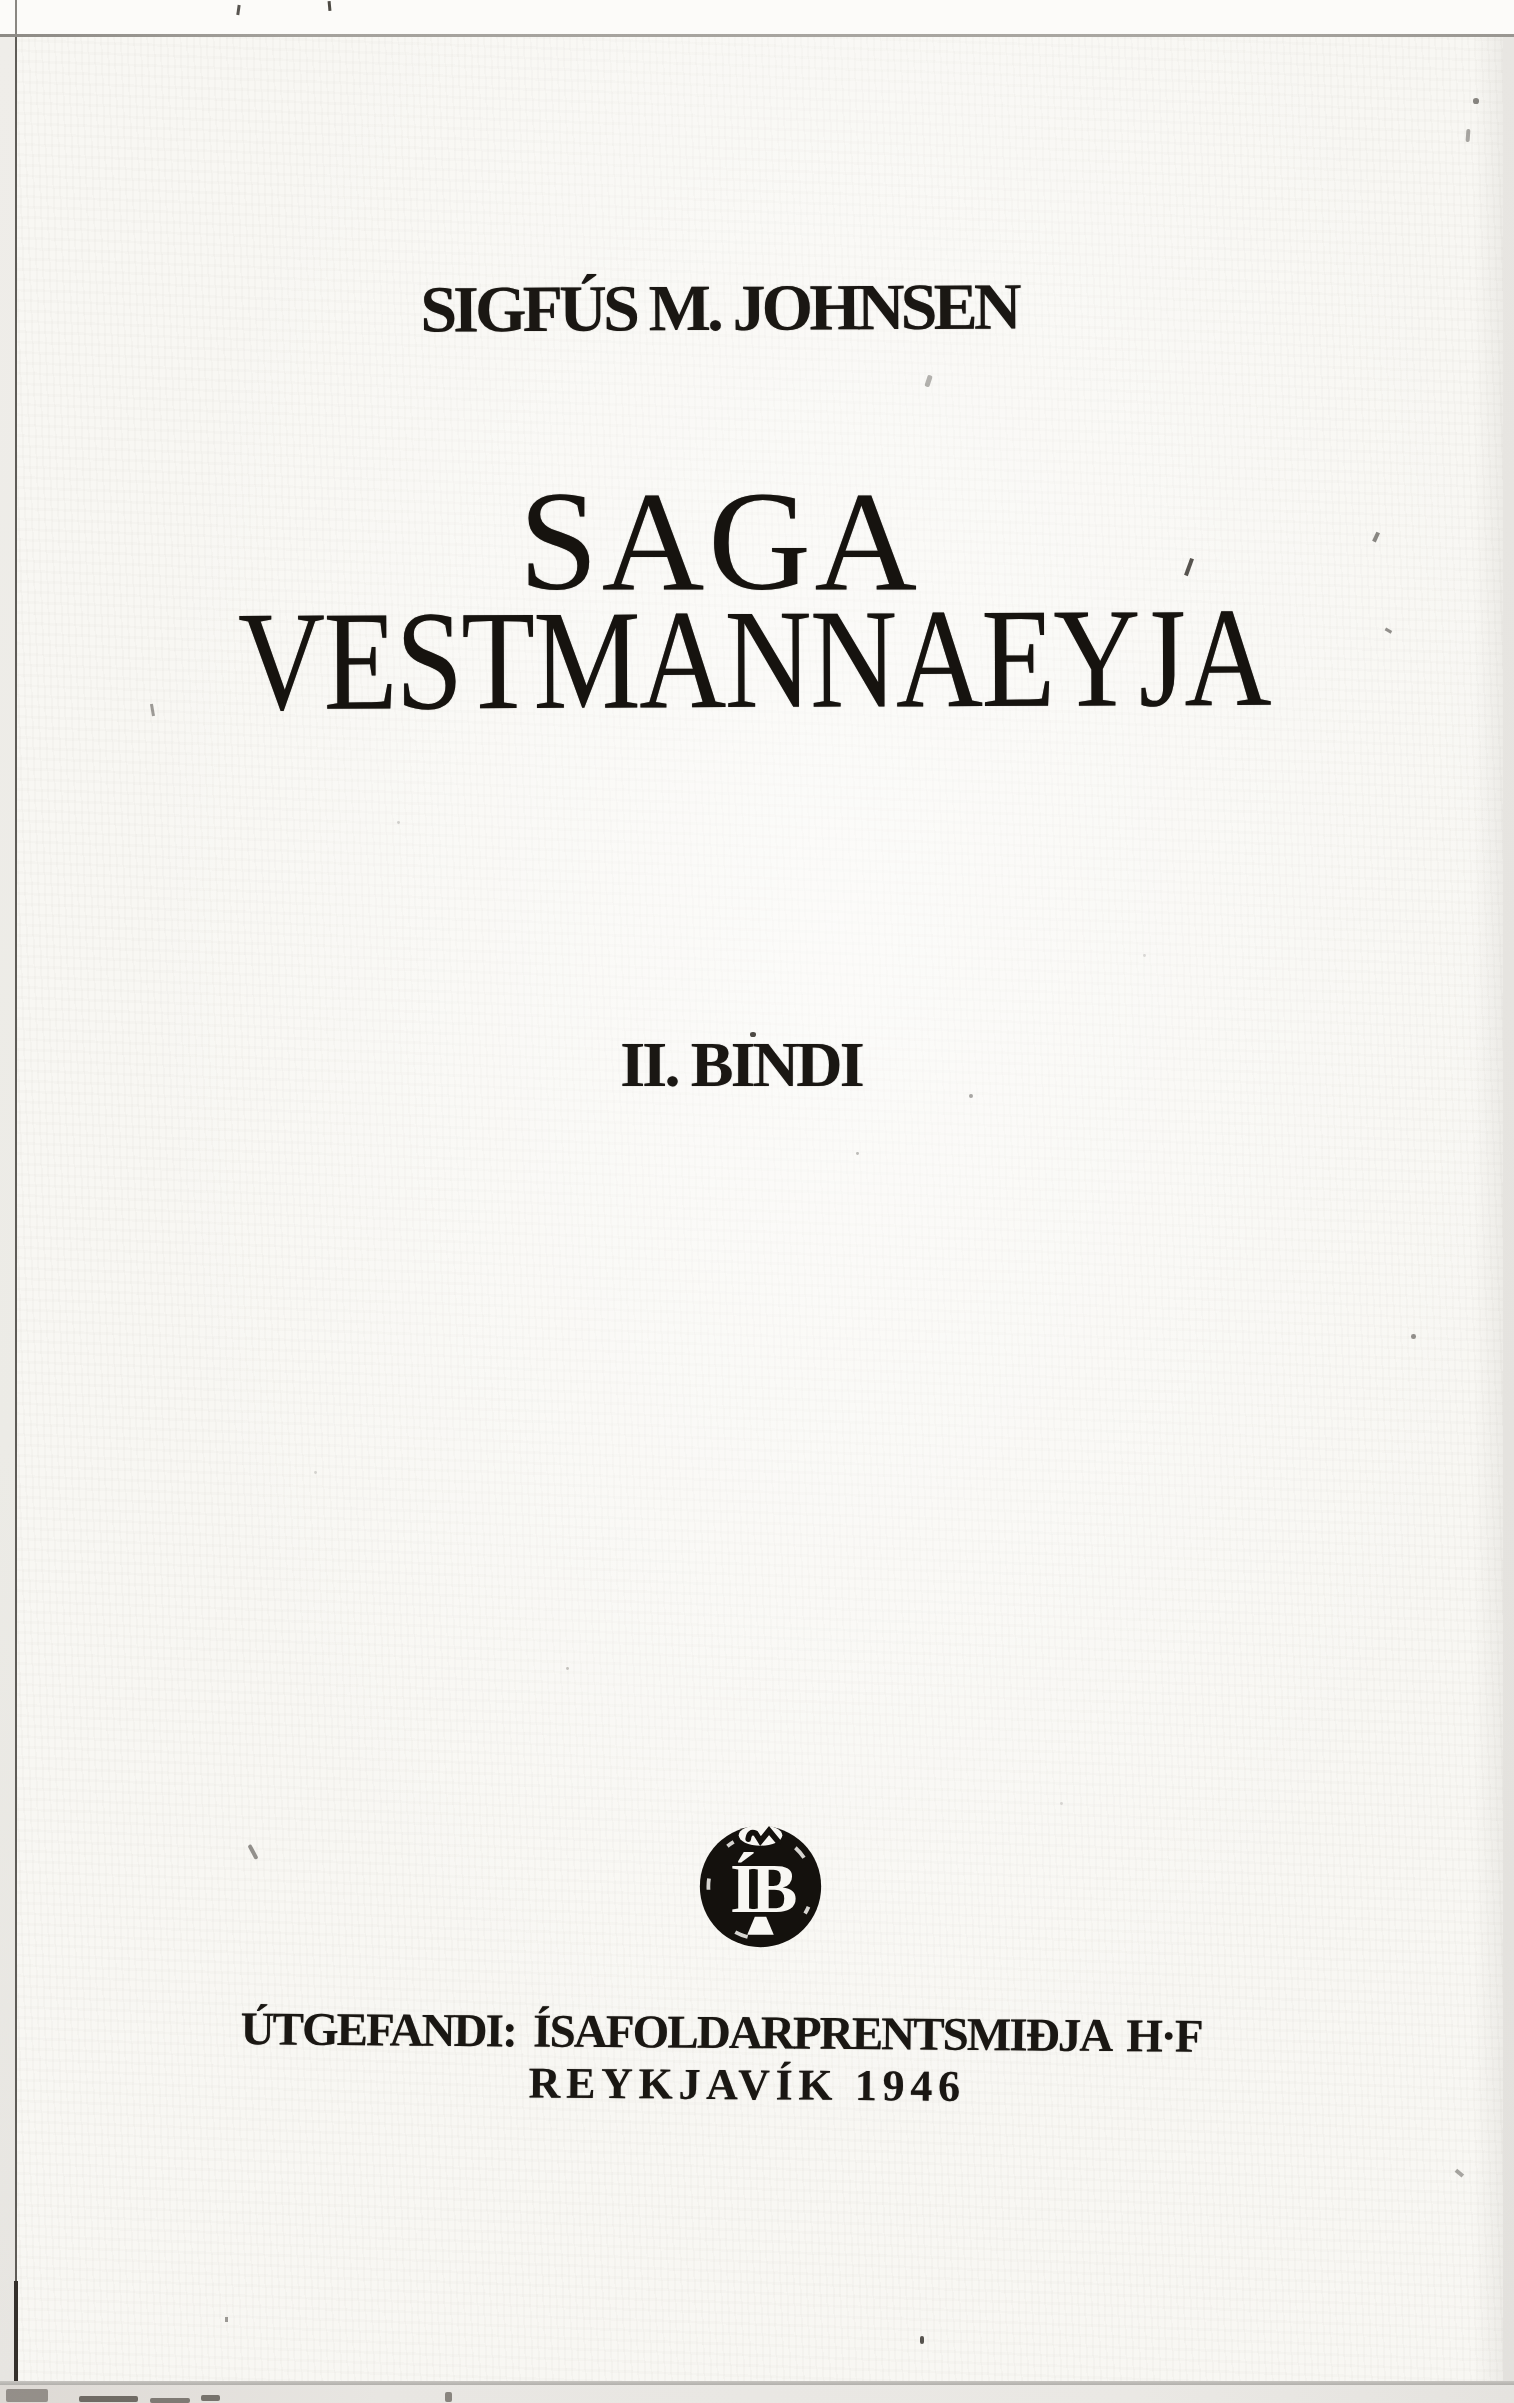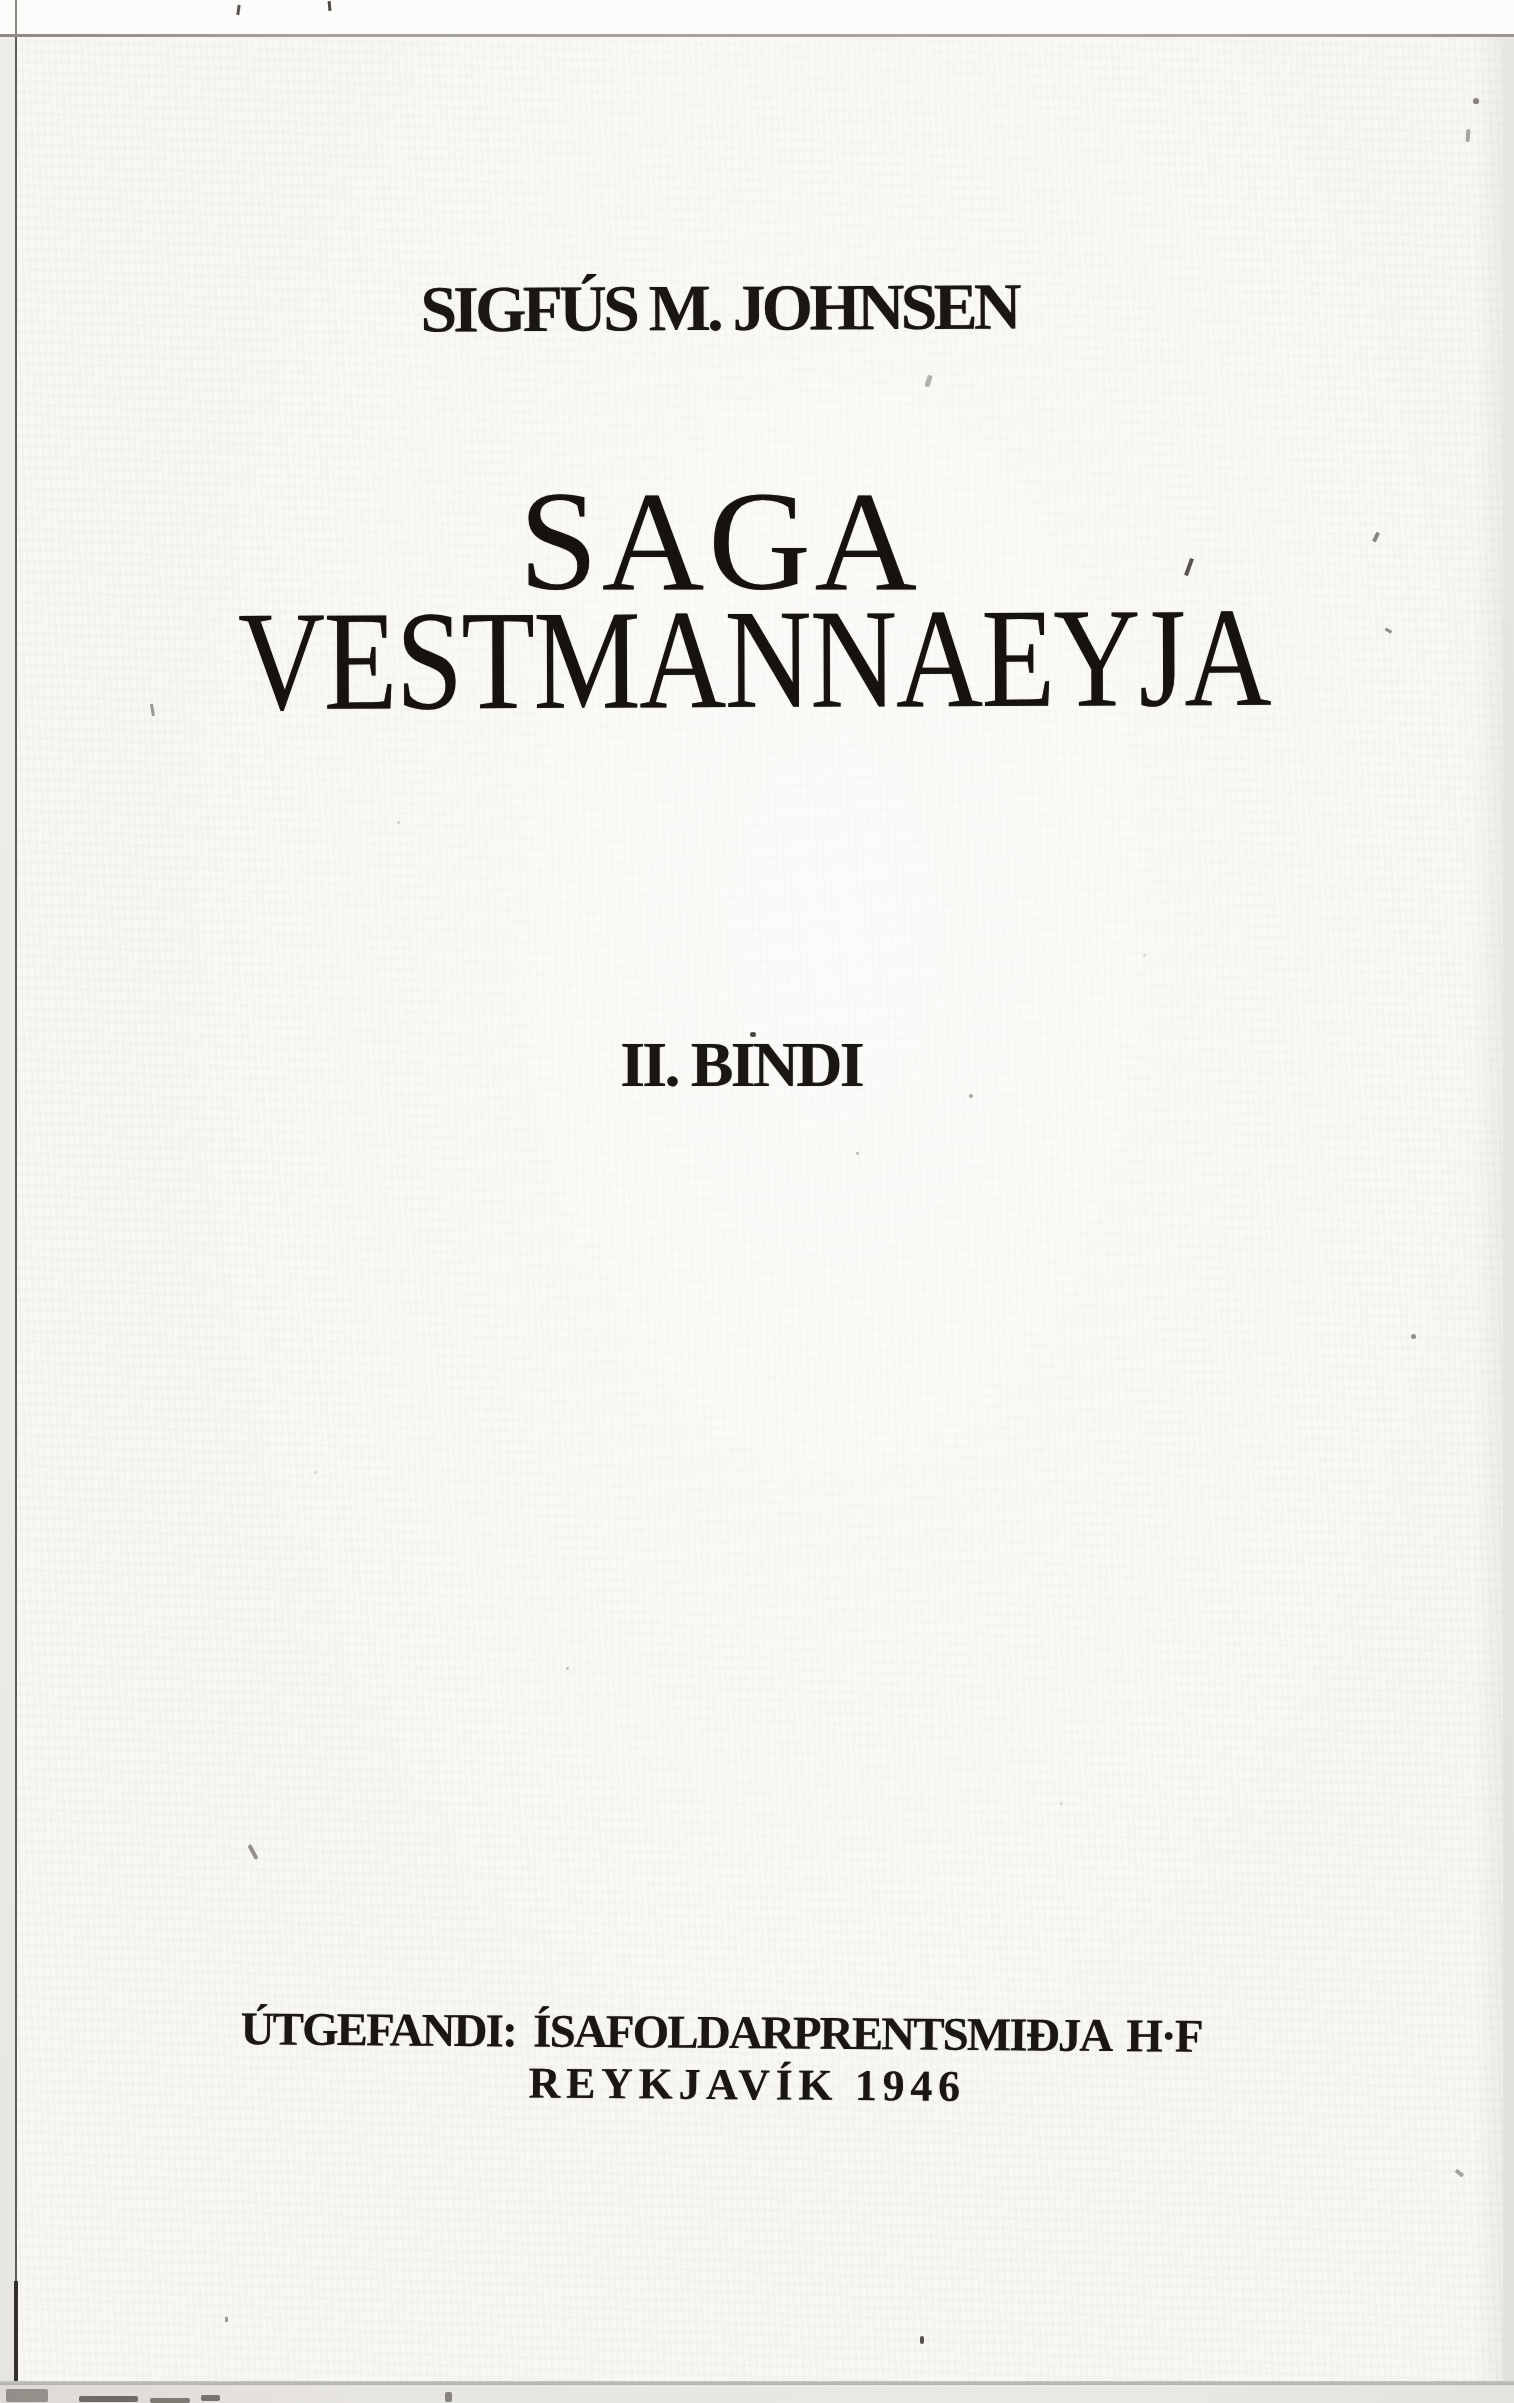--- a/index.html
+++ b/index.html
@@ -101,20 +101,30 @@
   <div class="smudge" style="left:150px;top:2398px;width:40px;height:4.7px;opacity:.65;"></div>
   <div class="smudge" style="left:201px;top:2395px;width:19px;height:5.7px;opacity:.7;"></div>
   <div class="smudge" style="left:5.7px;top:2389px;width:42px;height:13.2px;opacity:.5;"></div>
   <div class="smudge" style="left:445px;top:2392px;width:6.6px;height:9.5px;opacity:.6;"></div>
 
   <div class="line" id="author-line">SIGFÚS M. JOHNSEN</div>
   <div class="line" id="title-line-1">SAGA</div>
   <div class="line" id="title-line-2">VESTMANNAEYJA</div>
   <div class="line" id="volume-label">II. BINDI</div>
 
+  <div id="publisher-logo">
+    <svg width="127" height="127" viewBox="0 0 134 134">
+      <circle cx="67" cy="67" r="64" fill="#14110d"></circle>
+      <circle cx="67" cy="67" r="55" fill="none" stroke="#f8f7f3" stroke-width="4" stroke-dasharray="12 40 8 70 14 55" stroke-dashoffset="30" opacity="0.85"></circle>
+      <ellipse cx="67" cy="13" rx="23" ry="11" fill="#f8f7f3"></ellipse>
+      <path d="M54,17 q1,-9 8,-6 l5,8 9,-11 10,12" fill="none" stroke="#14110d" stroke-width="6" stroke-linecap="round"></path>
+      <text x="67" y="94" text-anchor="middle" font-family="Liberation Serif, DejaVu Serif, serif" font-size="74" font-weight="bold" fill="#f8f7f3" letter-spacing="-7">ÍB</text>
+      <polygon points="61,99 73,99 81,118 53,118" fill="#f8f7f3"></polygon>
+    </svg>
+  </div>
 
   <div id="colophon">
     <div class="line" id="publisher-line">ÚTGEFANDI: ÍSAFOLDARPRENTSMIÐJA H·F</div>
     <div class="line" id="imprint-line">REYKJAVÍK 1946</div>
   </div>
 
   <div class="mark" style="left:237px;top:4.7px;width:2.8px;height:9.5px;opacity:.8;transform:rotate(8deg);"></div>
   <div class="mark" style="left:328px;top:0.9px;width:2.8px;height:9.5px;opacity:.85;transform:rotate(-5deg);"></div>
   <div class="mark" style="left:1473px;top:98px;width:5.7px;height:5.7px;opacity:.55;border-radius:50%;"></div>
   <div class="mark" style="left:1466px;top:129px;width:3.8px;height:13.2px;opacity:.4;transform:rotate(4deg);border-radius:1.9px;"></div>

